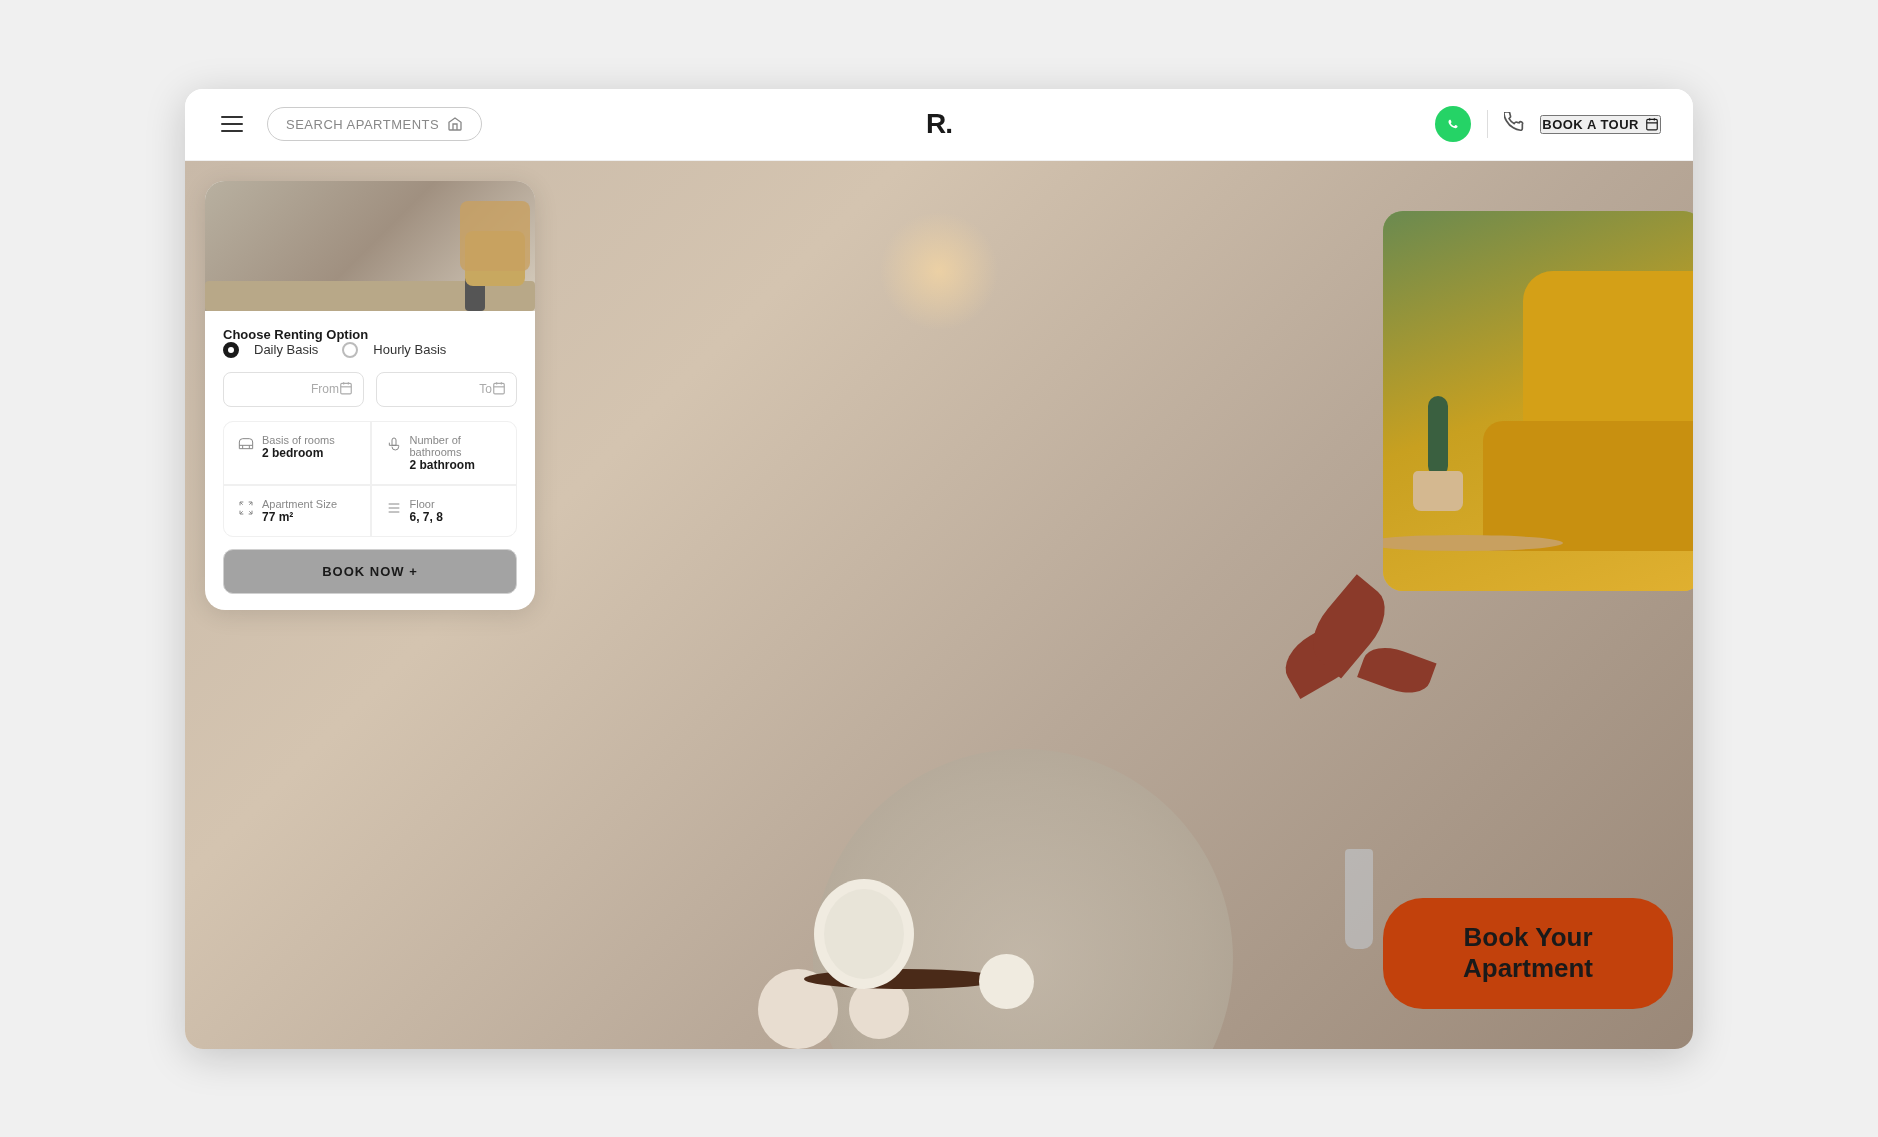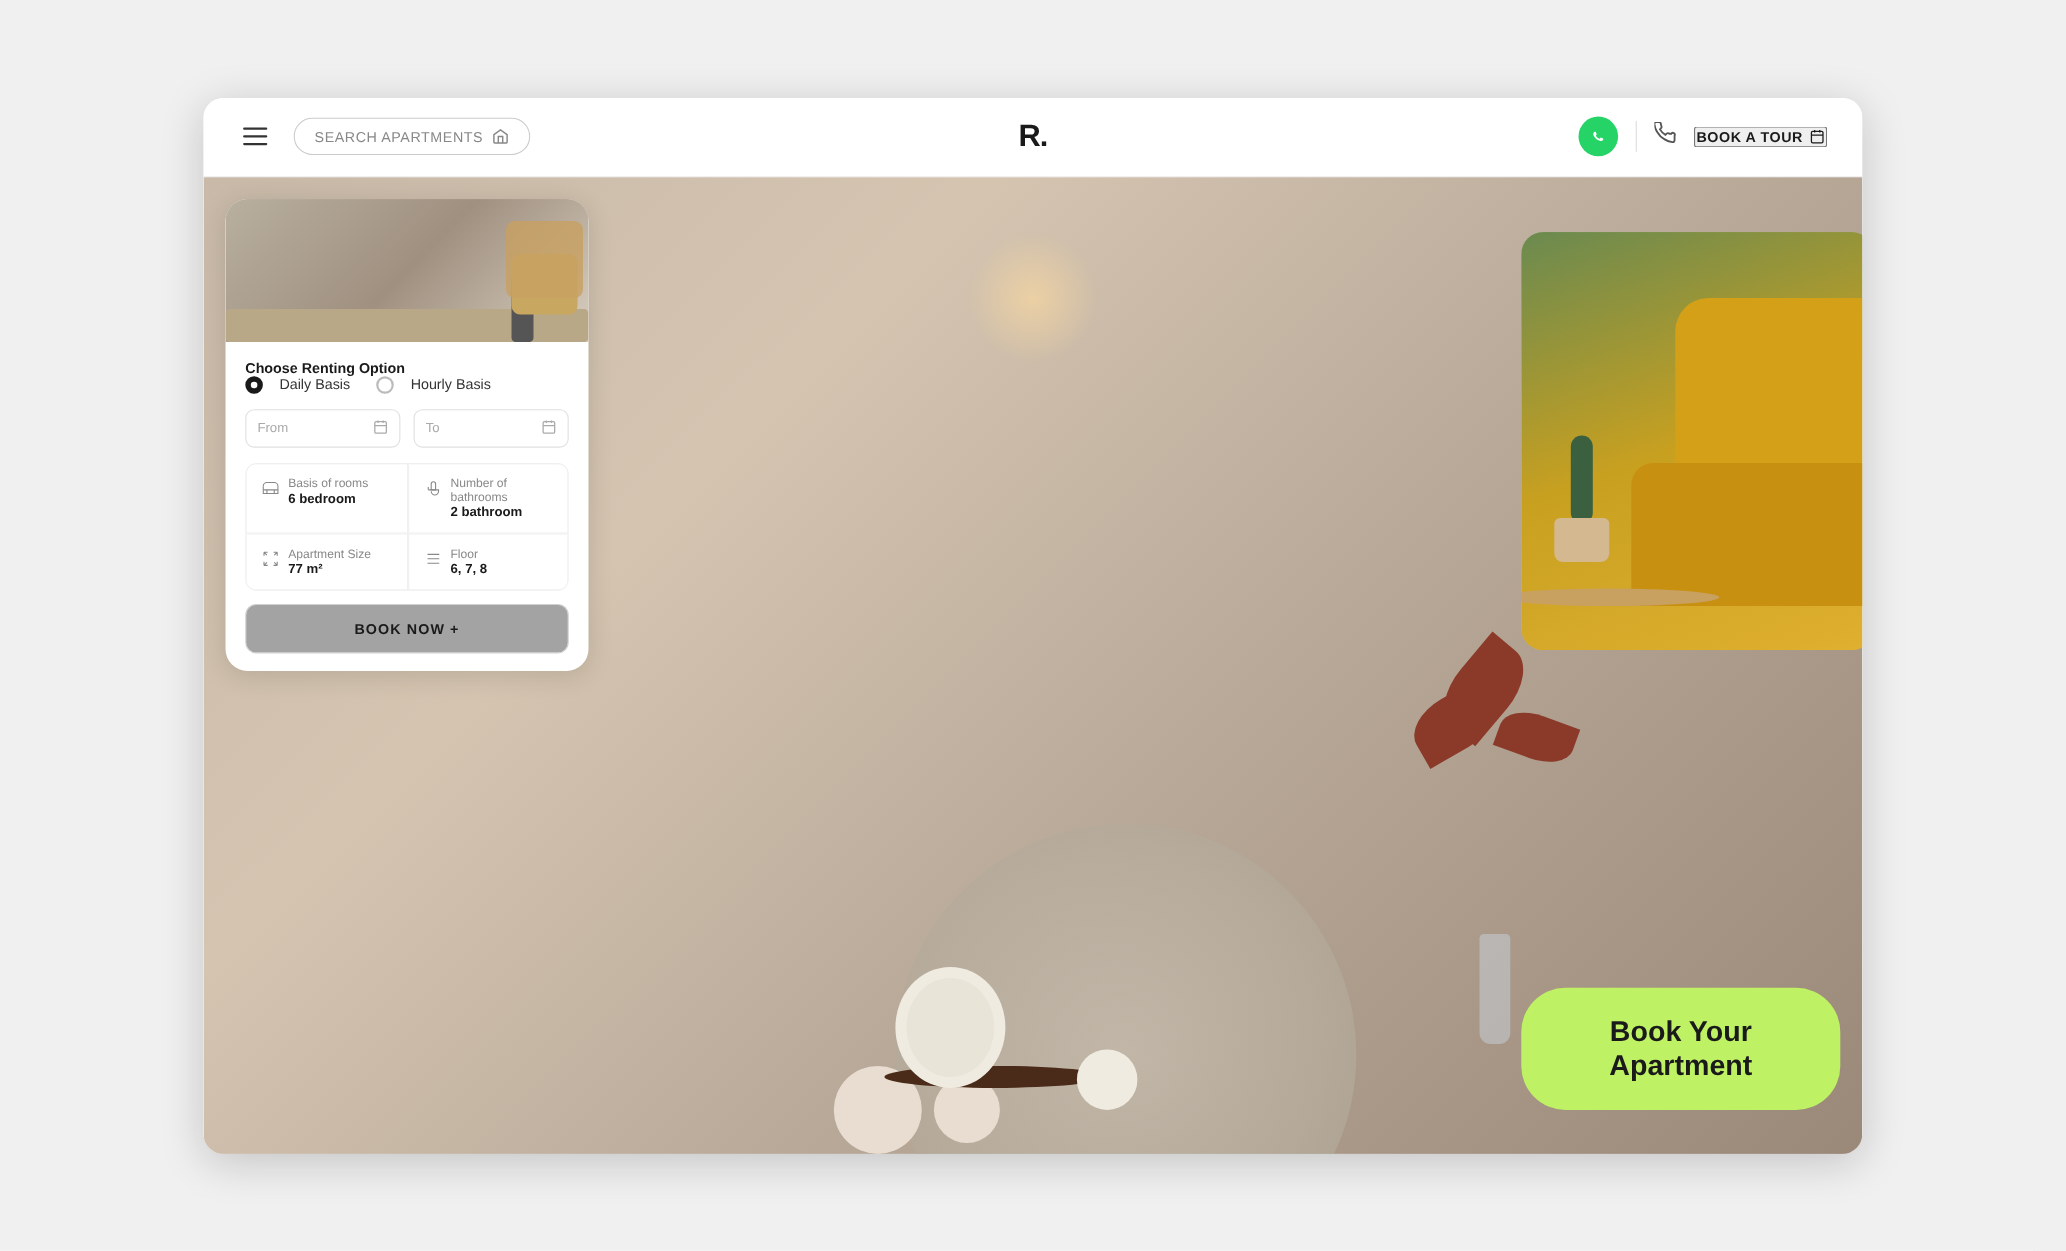--- a/index.html
+++ b/index.html
@@ -264,21 +264,21 @@
       border-radius: 50%;
     }
 
     
     .book-card {
       position: absolute;
       right: 20px;
       bottom: 40px;
       width: 290px;
       padding: 24px 30px;
-      background: #bef264;
+      background: #c2410c;
       border-radius: 40px;
       z-index: 20;
     }
     .book-card-title {
       font-size: 26px;
       font-weight: 800;
       color: #1a1a1a;
       text-align: center;
       line-height: 1.2;
     }
@@ -388,21 +388,21 @@
     }
     .date-input {
       flex: 1;
       border: 1.5px solid #e0e0e0;
       border-radius: 8px;
       padding: 8px 10px;
       font-size: 12px;
       color: #aaa;
       display: flex;
       align-items: center;
-      justify-content: space-between;
+      justify-content: flex-end;
       cursor: pointer;
     }
     .date-icon {
       font-size: 14px;
       color: #aaa;
     }
     .details-grid {
       display: grid;
       grid-template-columns: 1fr 1fr;
       gap: 1px;
@@ -656,21 +656,21 @@
                 <svg width="16" height="16" viewBox="0 0 24 24" fill="none" stroke="#888" stroke-width="1.5">
                   <path d="M2 9V19h20V9"></path>
                   <path d="M2 9a5 5 0 015-5h10a5 5 0 015 5"></path>
                   <path d="M2 14h20"></path>
                   <path d="M7 14v5"></path>
                   <path d="M17 14v5"></path>
                 </svg>
               </span>
               <div>
                 <div class="detail-label">Basis of rooms</div>
-                <div class="detail-value">6 bedroom</div>
+                <div class="detail-value">2 bedroom</div>
               </div>
             </div>
           </div>
 
           <div class="detail-cell" style="border-left:1px solid #f0f0f0;">
             <div class="detail-cell-inner">
               <span class="detail-icon">
                 <svg width="16" height="16" viewBox="0 0 24 24" fill="none" stroke="#888" stroke-width="1.5">
                   <path d="M9 6a3 3 0 016 0v8H9V6z"></path>
                   <path d="M5 14h14v2a5 5 0 01-10 0"></path>

